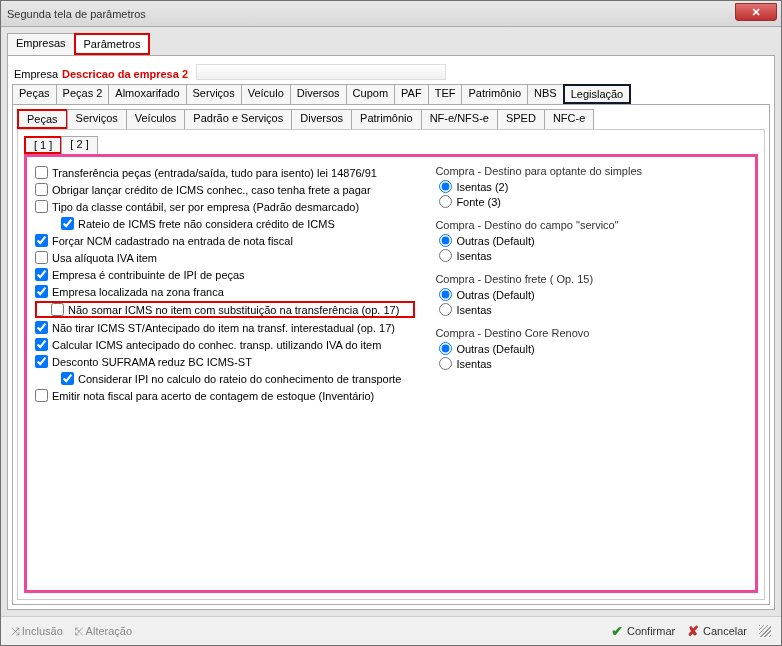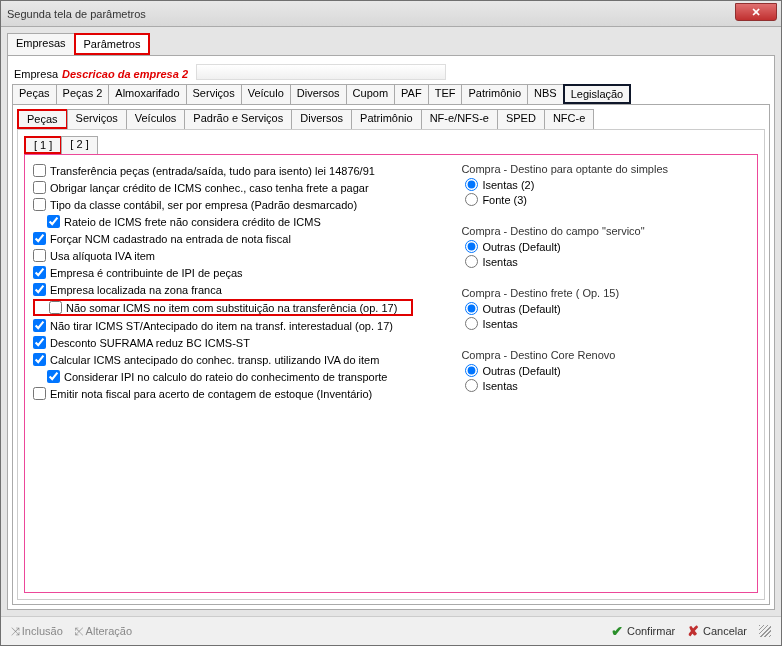--- a/index.html
+++ b/index.html
@@ -9,47 +9,47 @@
   .titlebar .close { position: absolute; right: 4px; top: 2px; width: 42px; height: 18px; background: linear-gradient(#e07070,#c03030); border: 1px solid #903030; border-radius: 0 0 3px 3px; display:flex; align-items:center; justify-content:center; color:#fff; font-weight:bold; font-size:10px;}
   .content { flex: 1; padding: 6px; display:flex; flex-direction:column; }
   
   .tabs { display: flex; border-bottom: 1px solid #aaa; text-align: center; }
   .tab { padding: 3px 8px; border: 1px solid #aaa; border-bottom: none; background: #f6f6f6; margin-right: -1px; cursor: pointer; position: relative; }
   .tab.active { background: #fff; z-index: 1; }
   .tab.hl { border: 2px solid #e00000; }
   .tabpanel { background:#fff; border:1px solid #aaa; border-top:none; flex:1; padding:4px; display:flex; flex-direction:column;}
   
   .emp-row { padding: 4px 2px; display:flex; align-items:flex-end; gap:4px; }
-  .emp-row .desc { color: #e00000; font-weight:bold;font-style:italic; }
+  .emp-row .desc { color: #e00000; font-weight:bold; }
   .emp-input { display:inline-block; width:250px; height:16px; background:linear-gradient(#ffffff,#f0f0f0); border:1px solid #ddd; margin-left:4px;}
   
   .inner-tabs { display:flex; border-bottom:1px solid #aaa; flex-wrap:nowrap;}
   .inner-tab { padding: 2px 6px; border:1px solid #aaa; border-bottom:none; background:#f6f6f6; margin-right:-1px; font-size:11px; white-space:nowrap;}
   .inner-tab.hl { border:2px solid #0f172a; }
   
   .inner-panel { background:#fff; border:1px solid #aaa; border-top:none; flex:1; padding:4px; display:flex; flex-direction:column;}
   
   .sub-tabs { display:flex; border-bottom:1px solid #ccc;}
   .sub-tab { padding: 2px 8px; border:1px solid #aaa; border-bottom:none; background:#f6f6f6; margin-right:-1px; font-size:11px;}
   .sub-tab.hl { border:2px solid #e00000; }
   
   .sub-panel { background:#fff; border:1px solid #ccc; border-top:none; flex:1; padding:6px; display:flex; flex-direction:column;}
   
   .num-tabs { display:flex; }
   .num-tab { padding:1px 8px; border:1px solid #aaa; border-bottom:none; background:#f6f6f6; margin-right:-1px;}
   .num-tab.hl { border:2px solid #e00000;}
-  .num-panel { border:1px solid #ec4899; flex:1; padding:8px; display:flex; gap:20px;}
+  .num-panel { border:3px solid #ec4899; flex:1; padding:8px; display:flex; gap:20px;}
   
   .left-col { flex:0 0 auto; display:flex; flex-direction:column; gap:2px;}
   .chk-row { display:flex; align-items:center; gap:4px; padding:1px 0;}
   .chk-row input { margin:0;}
-  .chk-row.indent { margin-left:14px;}
+  .chk-row.indent { margin-left:26px;}
   .chk-row.hl { border:2px solid #e00000; padding:0 14px;}
   
-  .right-col { display:flex; flex-direction:column; gap:18px;margin-left:28px;}
+  .right-col { display:flex; flex-direction:column; gap:10px;}
   .rgroup { }
   .rgroup-title { color:#333; margin-bottom:2px; }
   .rrow { display:flex; align-items:center; gap:4px; margin-left:4px; padding:1px 0;}
   .rrow input { margin:0;}
   
   .footer { border-top:1px solid #ccc; padding:6px 10px; display:flex; align-items:center; gap:12px; color:#888; background:#f0f0f0;}
   .footer .spacer{ flex:1;}
   .footer .btn { display:flex; align-items:center; gap:4px; color:#333;}
   .footer .confirm-icon{ color:#2a8f2a; font-weight:bold; font-size:14px;}
   .footer .cancel-icon{ color:#c03030; font-weight:bold; font-size:14px;}
@@ -151,25 +151,25 @@
               <label class="chk-row hl">
                   <input type="checkbox" style="">
                   <span>Não somar ICMS no item com substituição na transferência (op. 17)</span>
                 </label>
               <label class="chk-row">
                   <input type="checkbox" checked="" style="">
                   <span>Não tirar ICMS ST/Antecipado do item na transf. interestadual (op. 17)</span>
                 </label>
               <label class="chk-row">
                   <input type="checkbox" checked="" style="">
+                  <span>Calcular ICMS antecipado do conhec. transp. utilizando IVA do item</span>
+                </label>
+              <label class="chk-row">
+                  <input type="checkbox" checked="" style="">
                   <span>Desconto SUFRAMA reduz BC ICMS-ST</span>
-                </label>
-              <label class="chk-row">
-                  <input type="checkbox" checked="" style="">
-                  <span>Calcular ICMS antecipado do conhec. transp. utilizando IVA do item</span>
                 </label>
               <label class="chk-row indent">
                   <input type="checkbox" checked="" style="">
                   <span>Considerar IPI no calculo do rateio do conhecimento de transporte</span>
                 </label>
               <label class="chk-row">
                   <input type="checkbox" style="">
                   <span>Emitir nota fiscal para acerto de contagem de estoque (Inventário)</span>
                 </label>
             </div>

